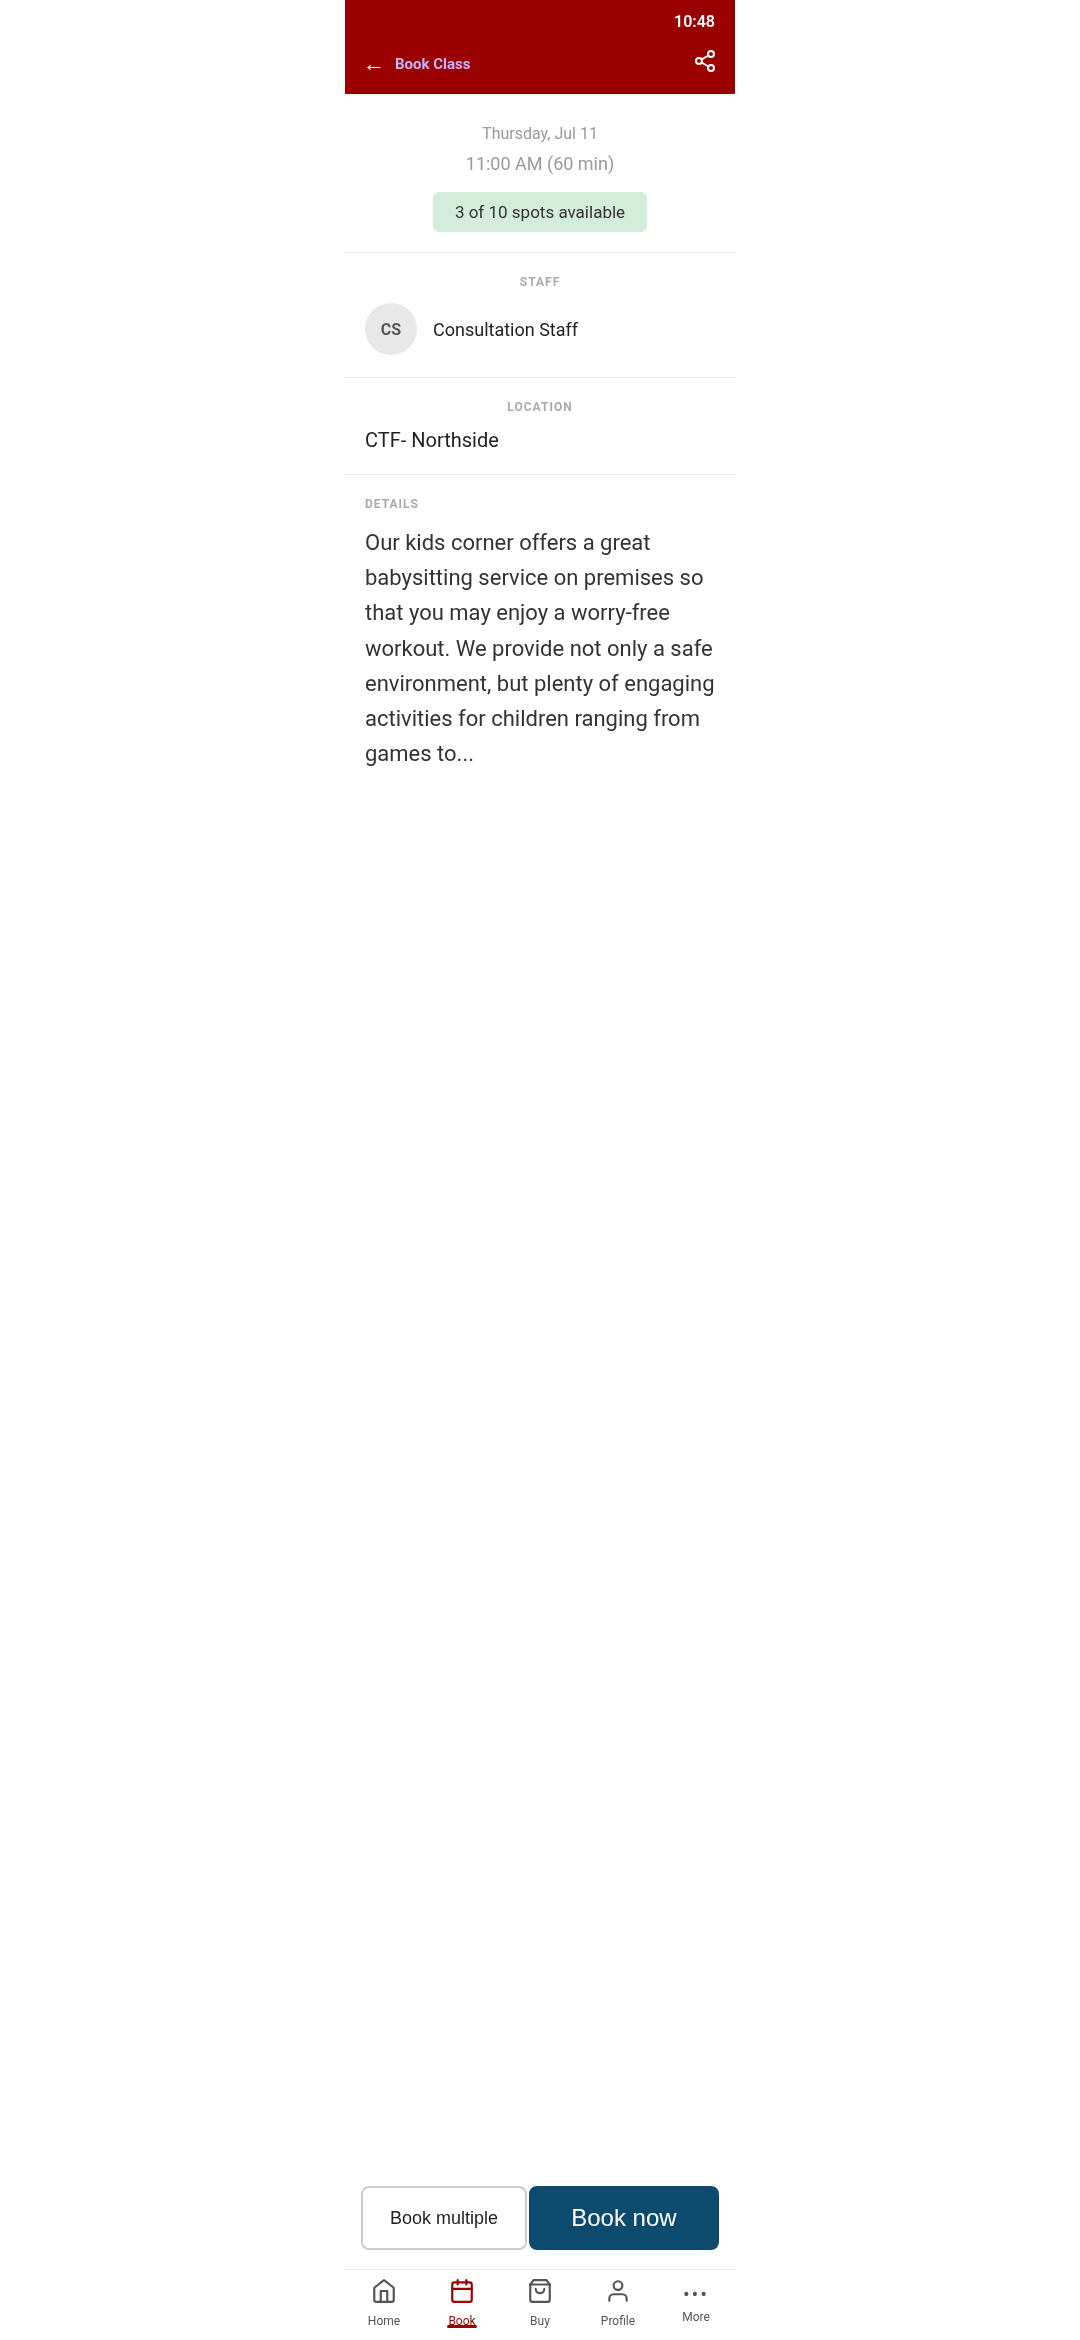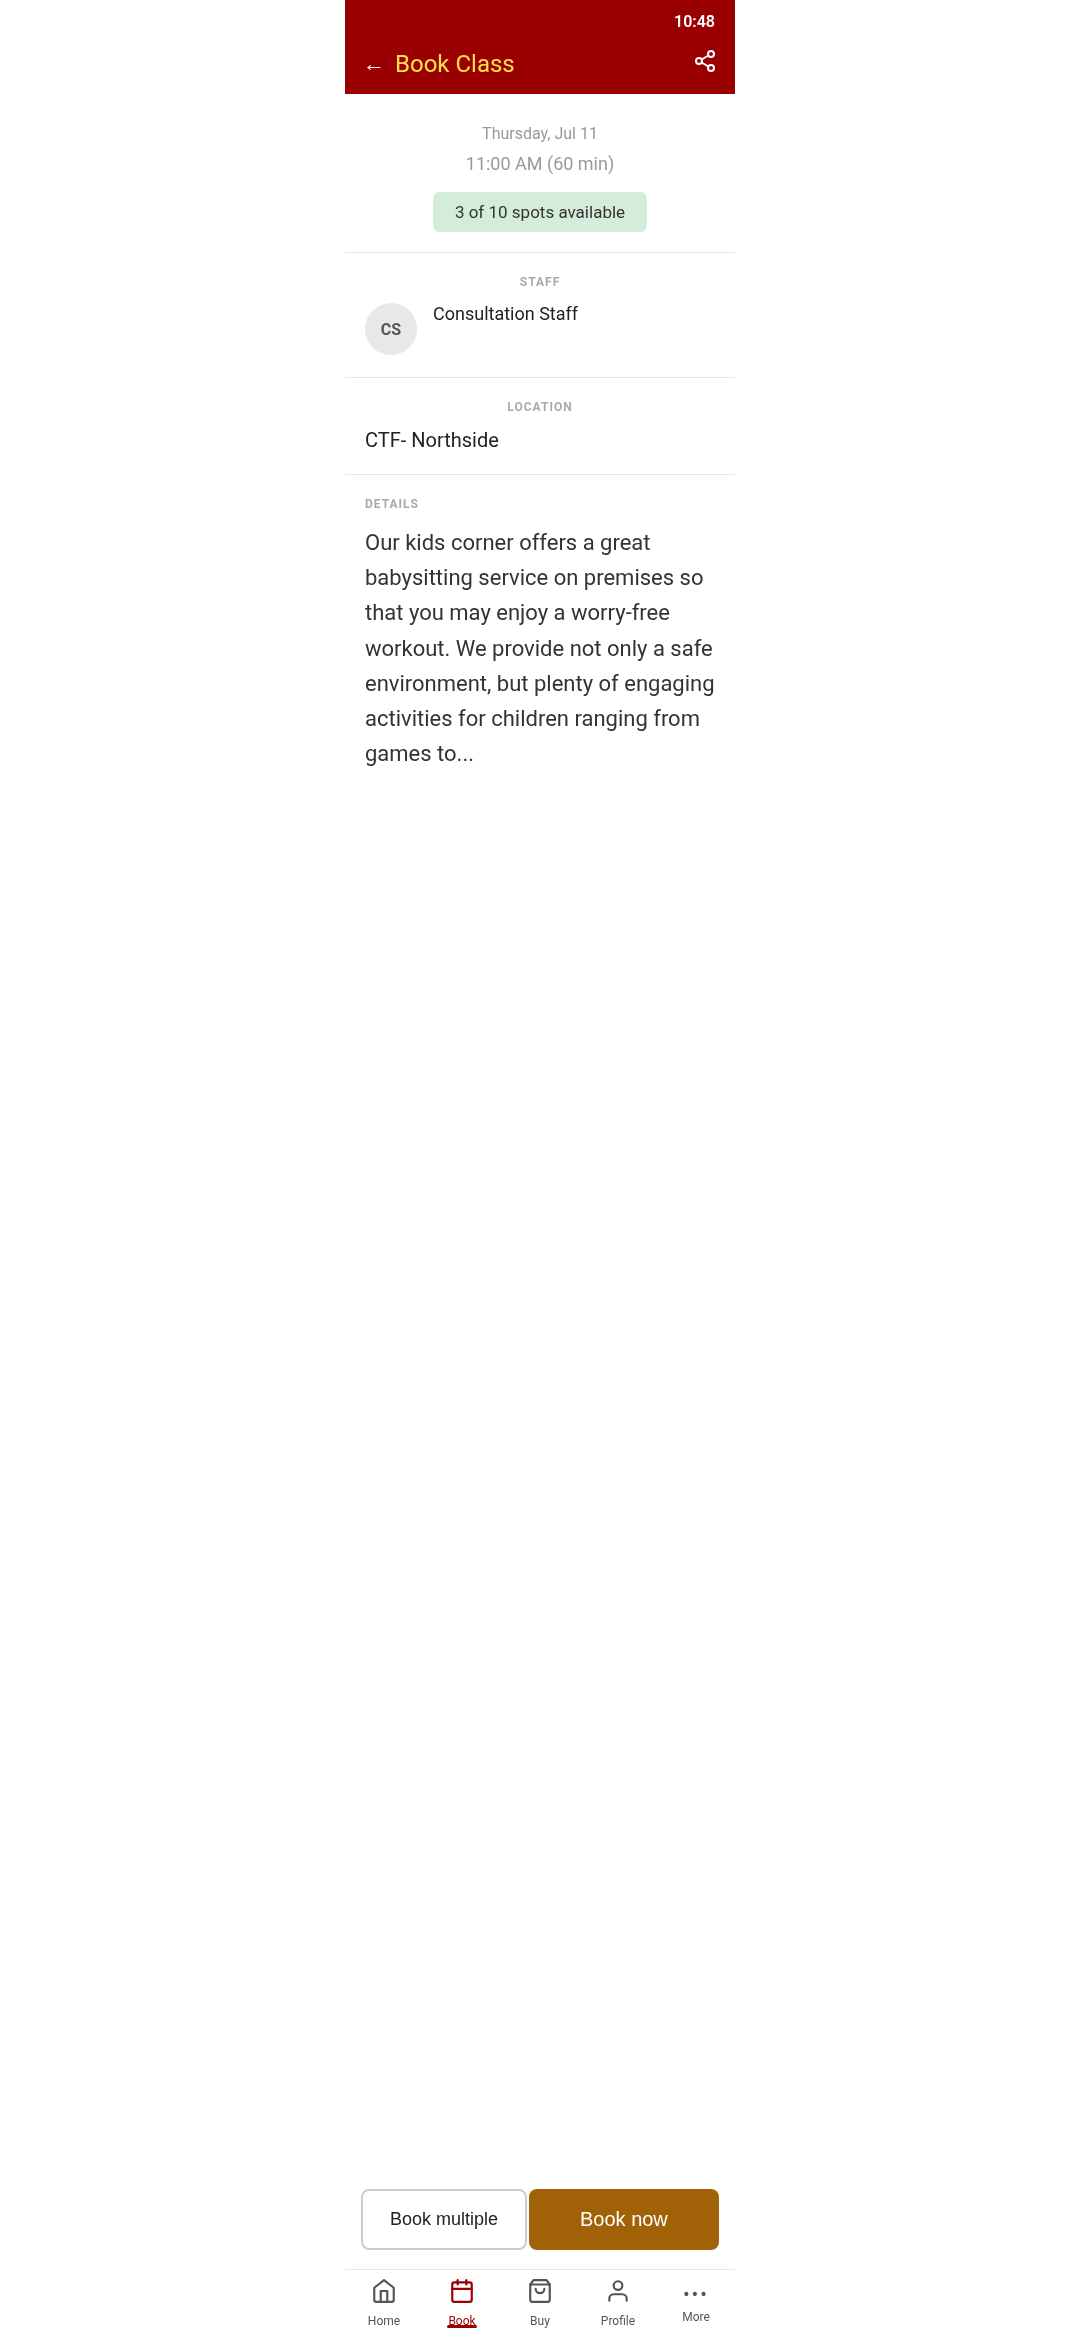--- a/index.html
+++ b/index.html
@@ -41,23 +41,23 @@
       gap: 10px;
     }
 
     .back-icon {
       font-size: 22px;
       color: #fff;
       cursor: pointer;
     }
 
     .header-title {
-      font-size: 24px;
-      font-weight: 400;
-      color: #fde047;
+      font-size: 15px;
+      font-weight: 700;
+      color: #c4b5fd;
     }
 
     .share-icon {
       font-size: 20px;
       color: #fff;
       cursor: pointer;
     }
 
     
     .content {
@@ -111,20 +111,21 @@
       font-weight: 700;
       color: #aaa;
       letter-spacing: 1px;
       margin-bottom: 14px;
       text-transform: uppercase;
       text-align: center;
     }
 
     .staff-row {
       display: flex;
+      align-items: center;
       gap: 16px;
       padding-bottom: 12px;
     }
 
     .staff-avatar {
       width: 52px;
       height: 52px;
       border-radius: 50%;
       background: #e8e8e8;
       display: flex;
@@ -189,23 +190,23 @@
       color: #222;
       cursor: pointer;
       font-weight: 500;
     }
 
     .btn-primary {
       flex: 1.2;
       padding: 18px 10px;
       border: none;
       border-radius: 8px;
-      background: #a16207;
-      color: #fff;
-      font-size: 20px;
+      background: #0c4a6e;
+      color: #fff;
+      font-size: 24px;
       cursor: pointer;
       font-weight: 500;
     }
 
     
     .bottom-nav {
       position: fixed;
       bottom: 0;
       left: 50%;
       transform: translateX(-50%);

